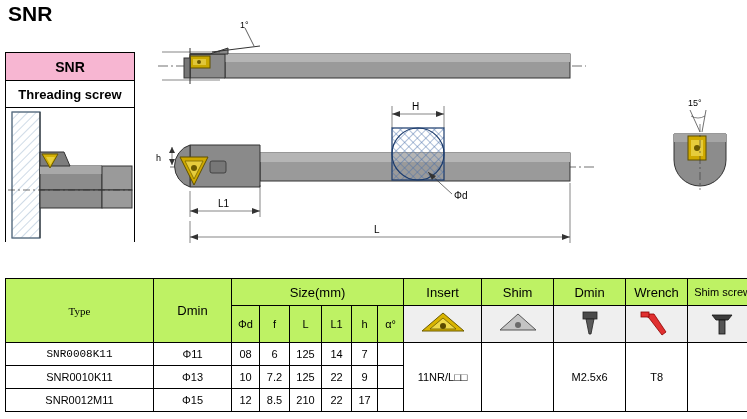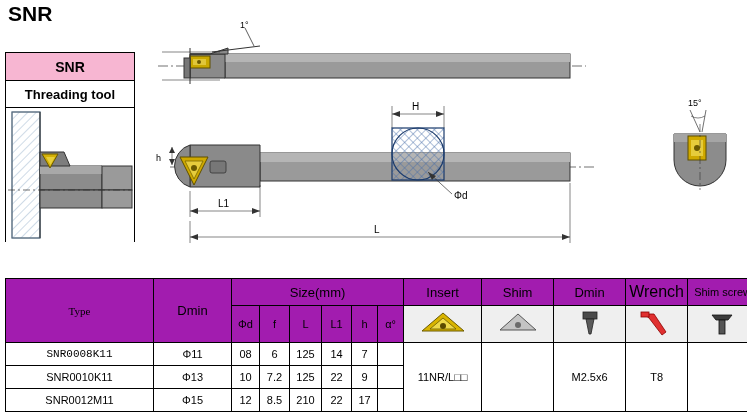--- a/index.html
+++ b/index.html
@@ -15,36 +15,36 @@
   .card-sub{height:26px;border-bottom:1px solid #000;display:flex;align-items:center;justify-content:center;background:#fff;}
   .card-sub span{font-size:13px;font-weight:bold;color:#000;}
   .card-body{position:relative;height:134px;overflow:hidden;background:#fff;}
 
   
   .fig{position:absolute;}
 
   
   table.spec{position:absolute;left:5px;top:278px;border-collapse:collapse;width:737px;table-layout:fixed;}
   table.spec td,table.spec th{border:1px solid #000;font-size:11px;text-align:center;color:#000;padding:0;}
-  .hdr-pink{background:#a21caf;font-weight:normal;}
+  .hdr-pink{background:#bef264;font-weight:normal;}
   .type-cell{font-size:16px;color:#e2007a;font-family:Liberation Serif, serif;}
   .row-txt{font-size:11px;}
   .vsmall{font-size:10px;}
 </style>
 </head>
 <body>
 
 <div class="page-title">SNR</div>
 
 <div class="card">
   <div class="card-head">
     <span>SNR</span>
   </div>
   <div class="card-sub">
-    <span>Threading tool</span>
+    <span>Threading screw</span>
   </div>
   <div class="card-body">
     <svg width="128" height="134" viewBox="0 0 128 134">
 
       <defs>
         <pattern id="hatchA" width="6" height="6" patternUnits="userSpaceOnUse" patternTransform="rotate(45)">
           <line x1="0" y1="0" x2="0" y2="6" stroke="#9fb8cf" stroke-width="1"></line>
         </pattern>
         <pattern id="hatchB" width="5" height="5" patternUnits="userSpaceOnUse" patternTransform="rotate(45)">
           <line x1="0" y1="0" x2="0" y2="5" stroke="#888" stroke-width="0.8"></line>
@@ -208,21 +208,21 @@
     <col style="width:70px">
   </colgroup>
   <tbody>
       <tr>
     <td class="hdr-pink type-cell" rowspan="2">Type</td>
     <td class="hdr-pink" rowspan="2" style="font-size:13px;">Dmin</td>
     <td class="hdr-pink" colspan="6" style="font-size:13px;height:26px;">Size(mm)</td>
     <td class="hdr-pink" style="font-size:13px;">Insert</td>
     <td class="hdr-pink" style="font-size:13px;">Shim</td>
     <td class="hdr-pink" style="font-size:13px;">Dmin</td>
-    <td class="hdr-pink" style="font-size:16px;margin-top:16px;">Wrench</td>
+    <td class="hdr-pink" style="font-size:13px;margin-top:16px;">Wrench</td>
     <td class="hdr-pink" style="font-size:11px;">Shim screw</td>
   </tr>
   <tr>
     <td class="hdr-pink vsmall">Φd</td>
     <td class="hdr-pink vsmall">f</td>
     <td class="hdr-pink vsmall">L</td>
     <td class="hdr-pink vsmall">L1</td>
     <td class="hdr-pink vsmall">h</td>
     <td class="hdr-pink vsmall">α°</td>
 

